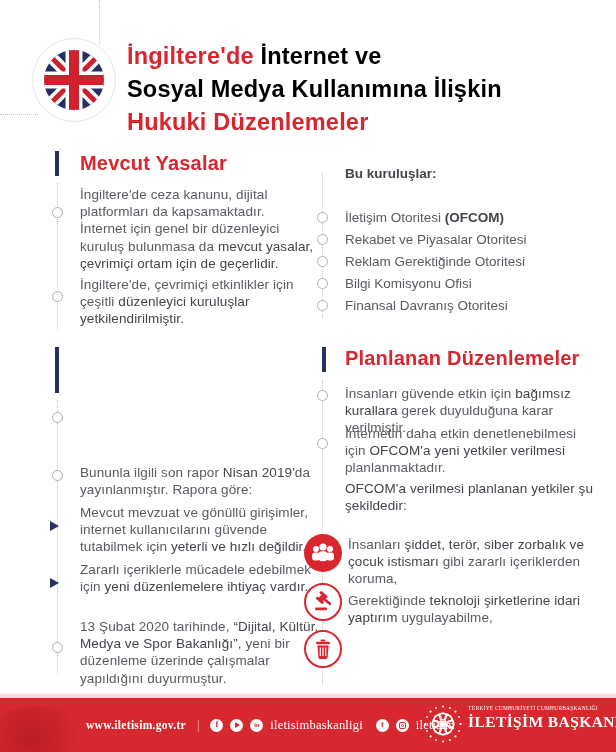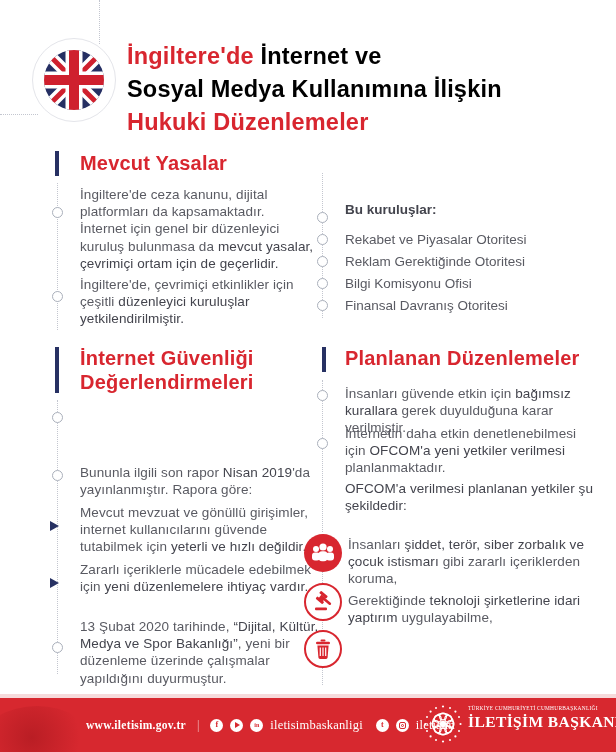--- a/index.html
+++ b/index.html
@@ -91,39 +91,39 @@
 
   <div class="abs sec-bar" style="left:55px;top:151px;height:25px;"></div>
   <div class="abs sec-head" style="left:80px;top:151px;">Mevcut Yasalar</div>
   <div class="abs vdot" style="left:57px;top:183px;height:147px;"></div>
   <div class="abs tl-circle" style="left:52px;top:207px;"></div>
   <div class="abs tl-circle" style="left:52px;top:291px;"></div>
   <div class="abs para" style="left:80px;top:186px;width:234px;"><span>İngiltere'de ceza kanunu, dijital platformları da kapsamaktadır. İnternet için genel bir düzenleyici kuruluş bulunmasa da </span><span class="b">mevcut yasalar, çevrimiçi ortam için de geçerlidir.</span></div>
   <div class="abs para" style="left:80px;top:276px;width:234px;"><span>İngiltere'de, çevrimiçi etkinlikler için çeşitli </span><span class="b">düzenleyici kuruluşlar yetkilendirilmiştir.</span></div>
 
   <div class="abs sec-bar" style="left:55px;top:347px;height:46px;"></div>
-  <div class="abs sec-head" style="left:80px;top:346px;width:230px;">İnternet Güvenliği Değerlendirmeleri</div>
   <div class="abs vdot" style="left:57px;top:400px;height:274px;"></div>
   <div class="abs tl-circle" style="left:52px;top:412px;"></div>
   <div class="abs tl-circle" style="left:52px;top:470px;"></div>
   <div class="abs tl-tri" style="left:50px;top:521px;"></div>
   <div class="abs tl-tri" style="left:50px;top:578px;"></div>
   <div class="abs tl-circle" style="left:52px;top:642px;"></div>
   <div class="abs para" style="left:80px;top:464px;width:238px;"><span>Bununla ilgili son rapor </span><span class="b">Nisan 2019</span><span>'da yayınlanmıştır. Rapora göre:</span></div>
   <div class="abs para" style="left:80px;top:504px;width:238px;"><span>Mevcut mevzuat ve gönüllü girişimler, internet kullanıcılarını güvende tutabilmek için </span><span class="b">yeterli ve hızlı değildir.</span></div>
   <div class="abs para" style="left:80px;top:561px;width:238px;"><span>Zararlı içeriklerle mücadele edebilmek için </span><span class="b">yeni düzenlemelere ihtiyaç vardır.</span></div>
   <div class="abs para" style="left:80px;top:618px;width:242px;"><span>13 Şubat 2020 tarihinde, </span><span class="b">“Dijital, Kültür, Medya ve Spor Bakanlığı”</span><span>, yeni bir düzenleme üzerinde çalışmalar yapıldığını duyurmuştur.</span></div>
 
   <div class="abs vdot" style="left:322px;top:173px;height:145px;"></div>
-  <div class="abs blist" style="left:345px;top:199px;"><span class="b">Bu kuruluşlar:</span></div>
+  <div class="abs blist" style="left:345px;top:163px;"><span class="b">Bu kuruluşlar:</span></div>
   <div class="abs tl-circle" style="left:317px;top:212px;"></div>
   <div class="abs tl-circle" style="left:317px;top:234px;"></div>
   <div class="abs tl-circle" style="left:317px;top:256px;"></div>
   <div class="abs tl-circle" style="left:317px;top:278px;"></div>
   <div class="abs tl-circle" style="left:317px;top:300px;"></div>
+  <div class="abs blist" style="left:345px;top:207px;width:250px;"><span>İletişim Otoritesi </span><span class="b">(OFCOM)</span></div>
   <div class="abs blist" style="left:345px;top:229px;width:250px;"><span>Rekabet ve Piyasalar Otoritesi</span></div>
   <div class="abs blist" style="left:345px;top:251px;width:250px;"><span>Reklam Gerektiğinde Otoritesi</span></div>
   <div class="abs blist" style="left:345px;top:273px;width:250px;"><span>Bilgi Komisyonu Ofisi</span></div>
   <div class="abs blist" style="left:345px;top:295px;width:250px;"><span>Finansal Davranış Otoritesi</span></div>
 
   <div class="abs sec-bar" style="left:322px;top:347px;height:25px;"></div>
   <div class="abs sec-head" style="left:345px;top:346px;">Planlanan Düzenlemeler</div>
   <div class="abs vdot" style="left:322px;top:380px;height:152px;"></div>
   <div class="abs tl-circle" style="left:317px;top:390px;"></div>
   <div class="abs tl-circle" style="left:317px;top:438px;"></div>

